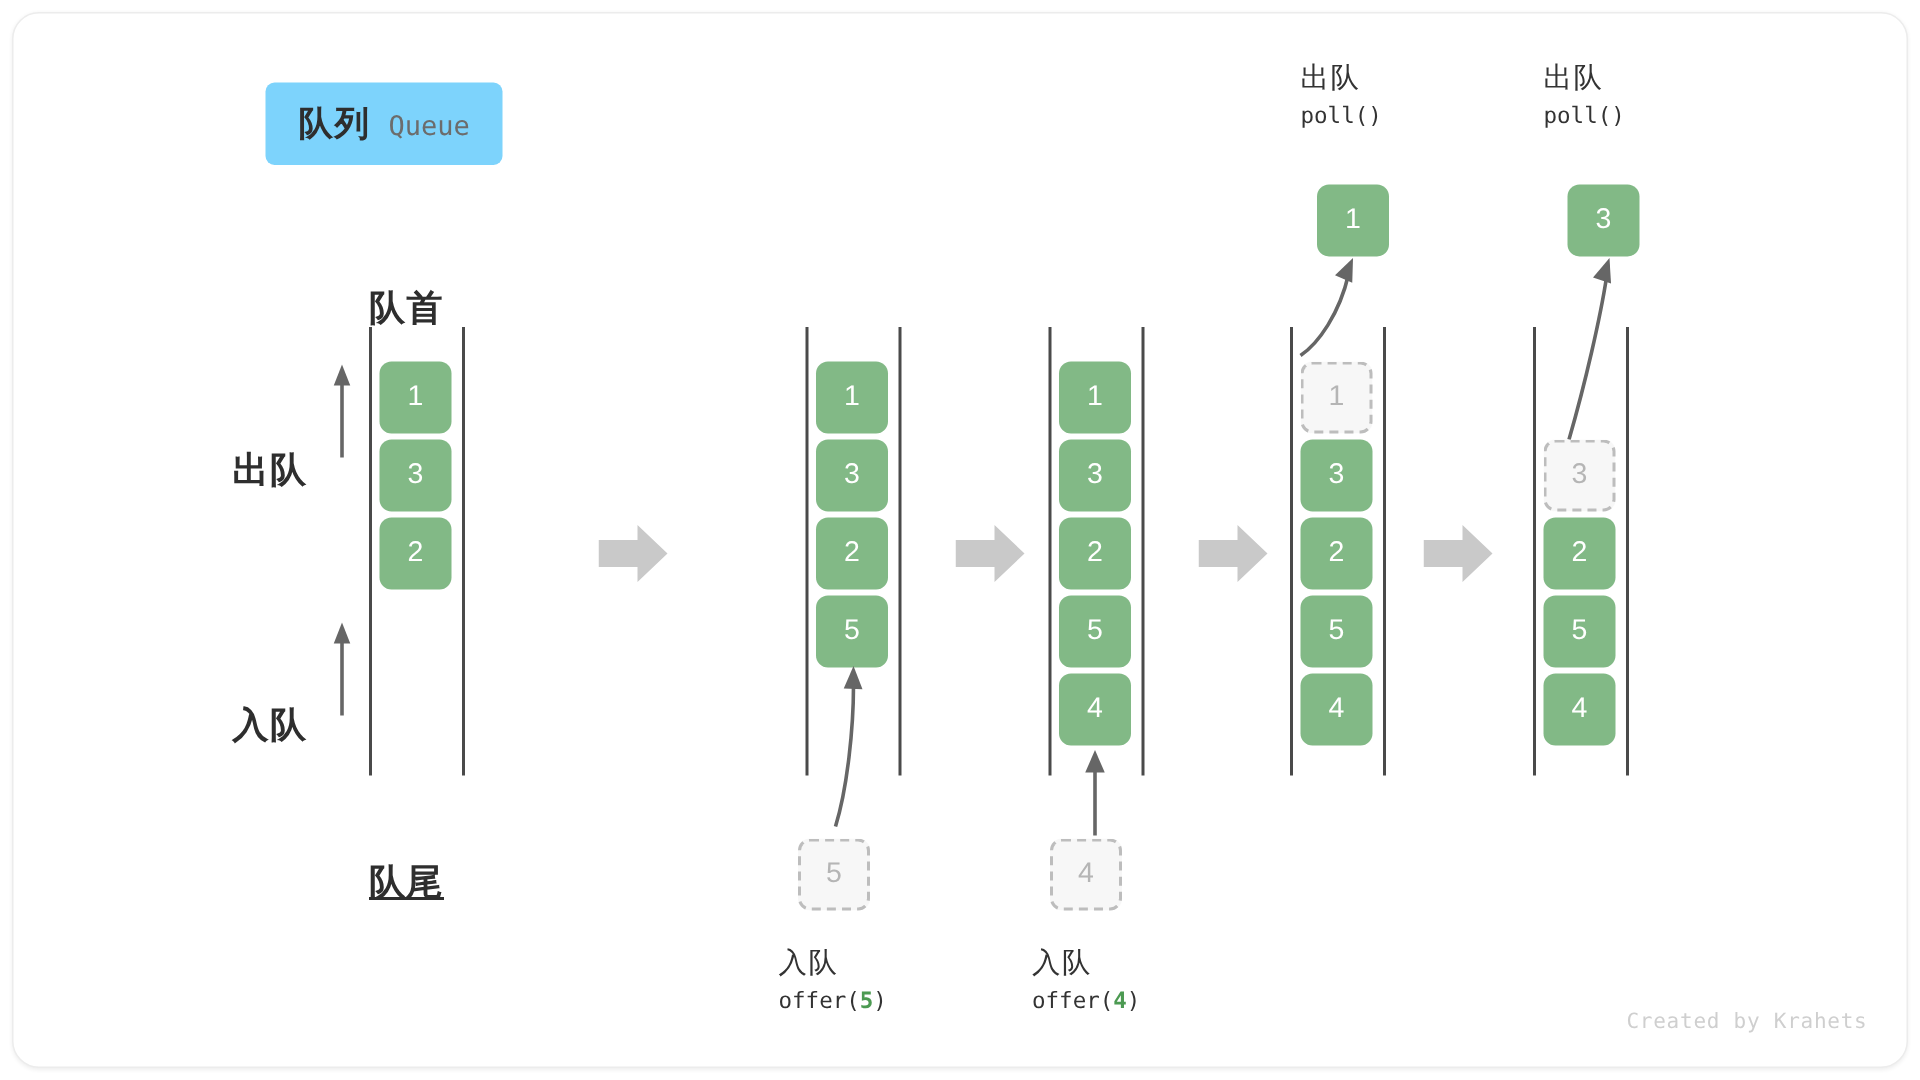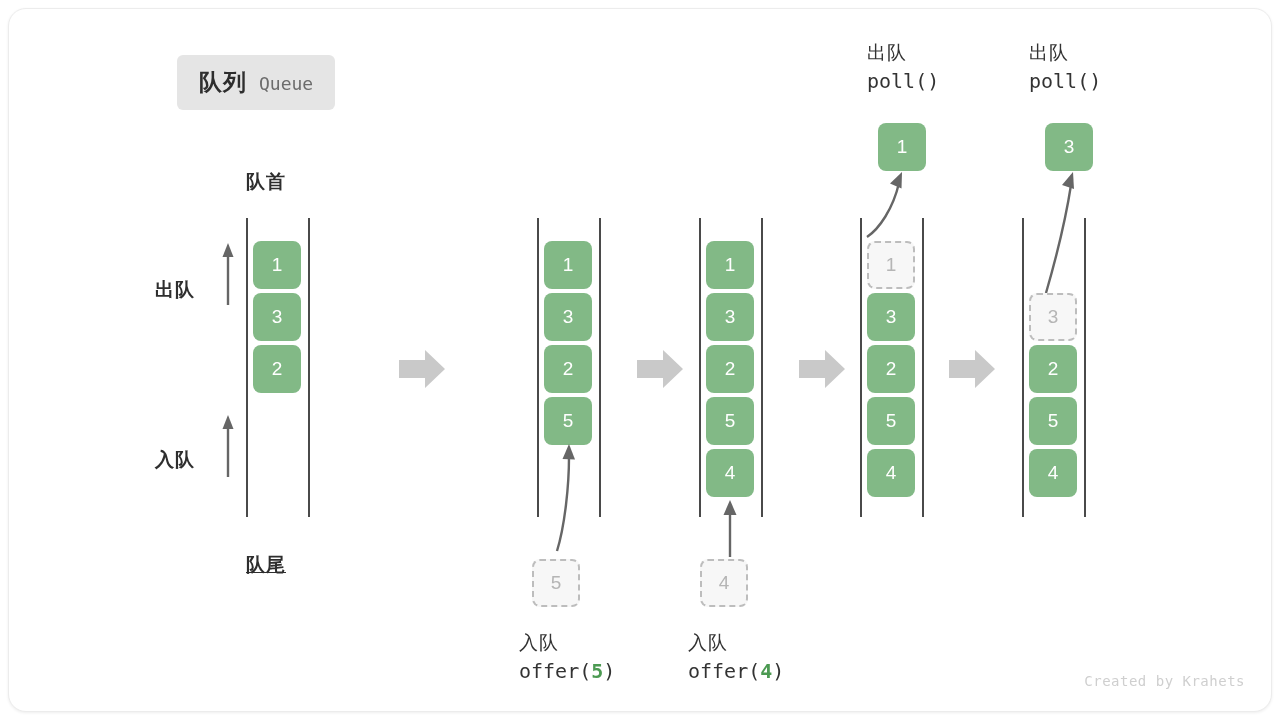--- a/index.html
+++ b/index.html
@@ -21,56 +21,57 @@
     box-shadow: 0 1px 3px rgba(0,0,0,0.07);
     box-sizing: border-box;
     overflow: hidden;
   }
   .abs { position: absolute; }
 
   
   #title-badge {
     left: 168px; top: 46px;
     padding: 12px 22px;
-    background: #e5e5e5;
+    background: #7dd3fc;
     border-radius: 6px;
     display: flex;
     align-items: baseline;
     gap: 12px;
     white-space: nowrap;
   }
   #title-badge .zh {
     font-size: 23px;
     font-weight: bold;
     color: #2e2e2e;
     letter-spacing: 1px;
   }
   #title-badge .en {
     font-size: 18px;
     color: #6c6c6c;
     font-family: "DejaVu Sans Mono", "Liberation Mono", monospace;
   }
 
   
   .zh-bold {
-    font-size: 19px;
+    font-size: 24px;
     font-weight: bold;
     color: #2e2e2e;
     letter-spacing: 1px;
     white-space: nowrap;
+    margin-top: 20px;
   }
   .hdr-zh {
     font-size: 19px;
     color: #333333;
     letter-spacing: 1px;
     white-space: nowrap;
   }
   .mono {
     font-family: "DejaVu Sans Mono", "Liberation Mono", monospace;
-    font-size: 20px;
+    font-size: 15px;
     color: #333333;
     white-space: nowrap;
   }
   .mono .num { color: #4c9a52; font-weight: bold; }
 
   
   .rail {
     background: #4a4a4a;
     width: 1.5px;
   }

